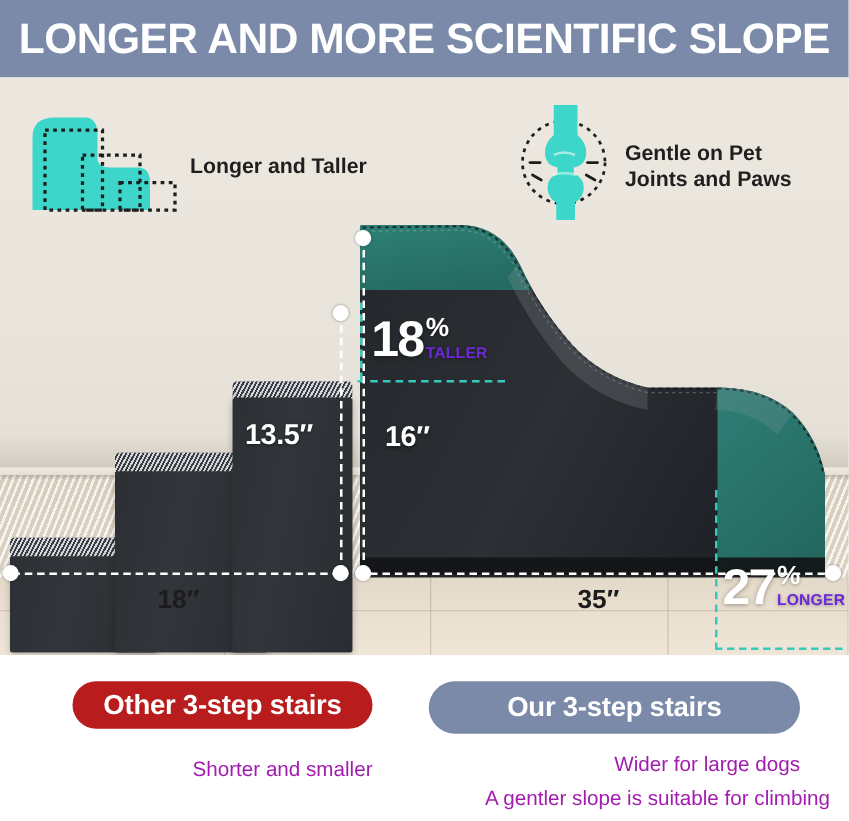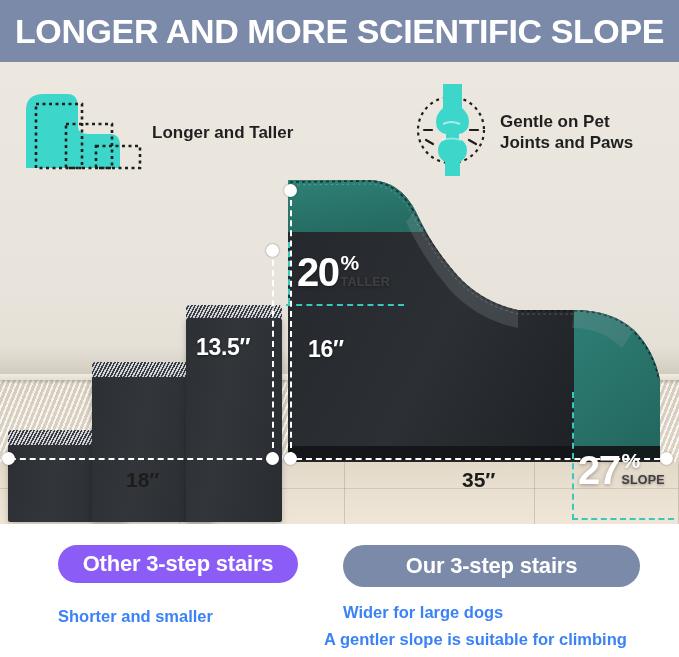--- a/index.html
+++ b/index.html
@@ -140,21 +140,21 @@
     color: #ffffff; font-weight: 700; font-size: 40px; line-height: 38px;
     letter-spacing: -1.5px;
     text-shadow: 0 1px 4px rgba(0,0,0,0.35);
   }
   .pct-right { display: flex; flex-direction: column; margin-left: 2px; }
   .pct-sign {
     color: #ffffff; font-weight: 700; font-size: 21px; line-height: 19px;
     text-shadow: 0 1px 3px rgba(0,0,0,0.35);
   }
   .pct-word {
-    color: #404040; font-weight: 700; font-size: 12.5px; line-height: 14px;
+    color: #6d28d9; font-weight: 700; font-size: 12.5px; line-height: 14px;
     letter-spacing: 0.2px; margin-top: 3px;
     text-shadow: 0 1px 3px rgba(0,0,0,0.35);
   }
 
   
   .feature {
     position: absolute;
     display: flex; align-items: center; gap: 10px;
   }
   .feature-text {
@@ -166,29 +166,29 @@
   .pill {
     position: absolute;
     display: flex; align-items: center; justify-content: center;
     border-radius: 30px;
     color: #ffffff;
     font-weight: 700;
     font-size: 22px;
     letter-spacing: -0.2px;
     white-space: nowrap;
   }
-  .pill-other { background: #8b5cf6; }
+  .pill-other { background: #b91c1c; }
   .pill-ours  { background: #7b8aa8; }
 
   .caption {
     position: absolute;
-    color: #3b82f6;
+    color: #a21caf;
     font-size: 16.5px;
-    font-weight: 700;
-    text-align: left;
+    font-weight: 400;
+    text-align: right;
     white-space: nowrap;
     line-height: 25px;
   }
 </style>
 </head>
 <body>
 
 <div id="root">
 
   <div class="header-banner">
@@ -314,32 +314,32 @@
         <rect x="6" y="384" width="372" height="16" fill="#131517" opacity="0.92"></rect>
       </svg>
     </div>
 
     <div class="teal-hline" style="left:286px; top:242px; width:118px;"></div>
     <div class="teal-vline" style="left:288px; top:180px; height:62px;"></div>
     <div class="teal-vline" style="left:572px; top:330px; height:128px;"></div>
     <div class="teal-hline" style="left:572px; top:456px; width:102px;"></div>
 
     <div class="pct-badge" style="left:297px; top:191px;">
-      <span class="pct-num">20</span>
+      <span class="pct-num">18</span>
       <span class="pct-right">
         <span class="pct-sign">%</span>
         <span class="pct-word">TALLER</span>
       </span>
     </div>
 
     <div class="pct-badge" style="left:578px; top:389px;">
       <span class="pct-num">27</span>
       <span class="pct-right">
         <span class="pct-sign">%</span>
-        <span class="pct-word">SLOPE</span>
+        <span class="pct-word">LONGER</span>
       </span>
     </div>
 
     <div class="vline" style="left:272px; top:188px; height:208px;"></div>
     <div class="dot" style="left:266px; top:182px;"></div>
     <div class="dot" style="left:266px; top:390px;"></div>
     <div class="dim-label" style="left:196px; top:272px;">13.5″</div>
 
     <div class="vline" style="left:290px; top:128px; height:268px;"></div>
     <div class="dot" style="left:284px; top:122px;"></div>

